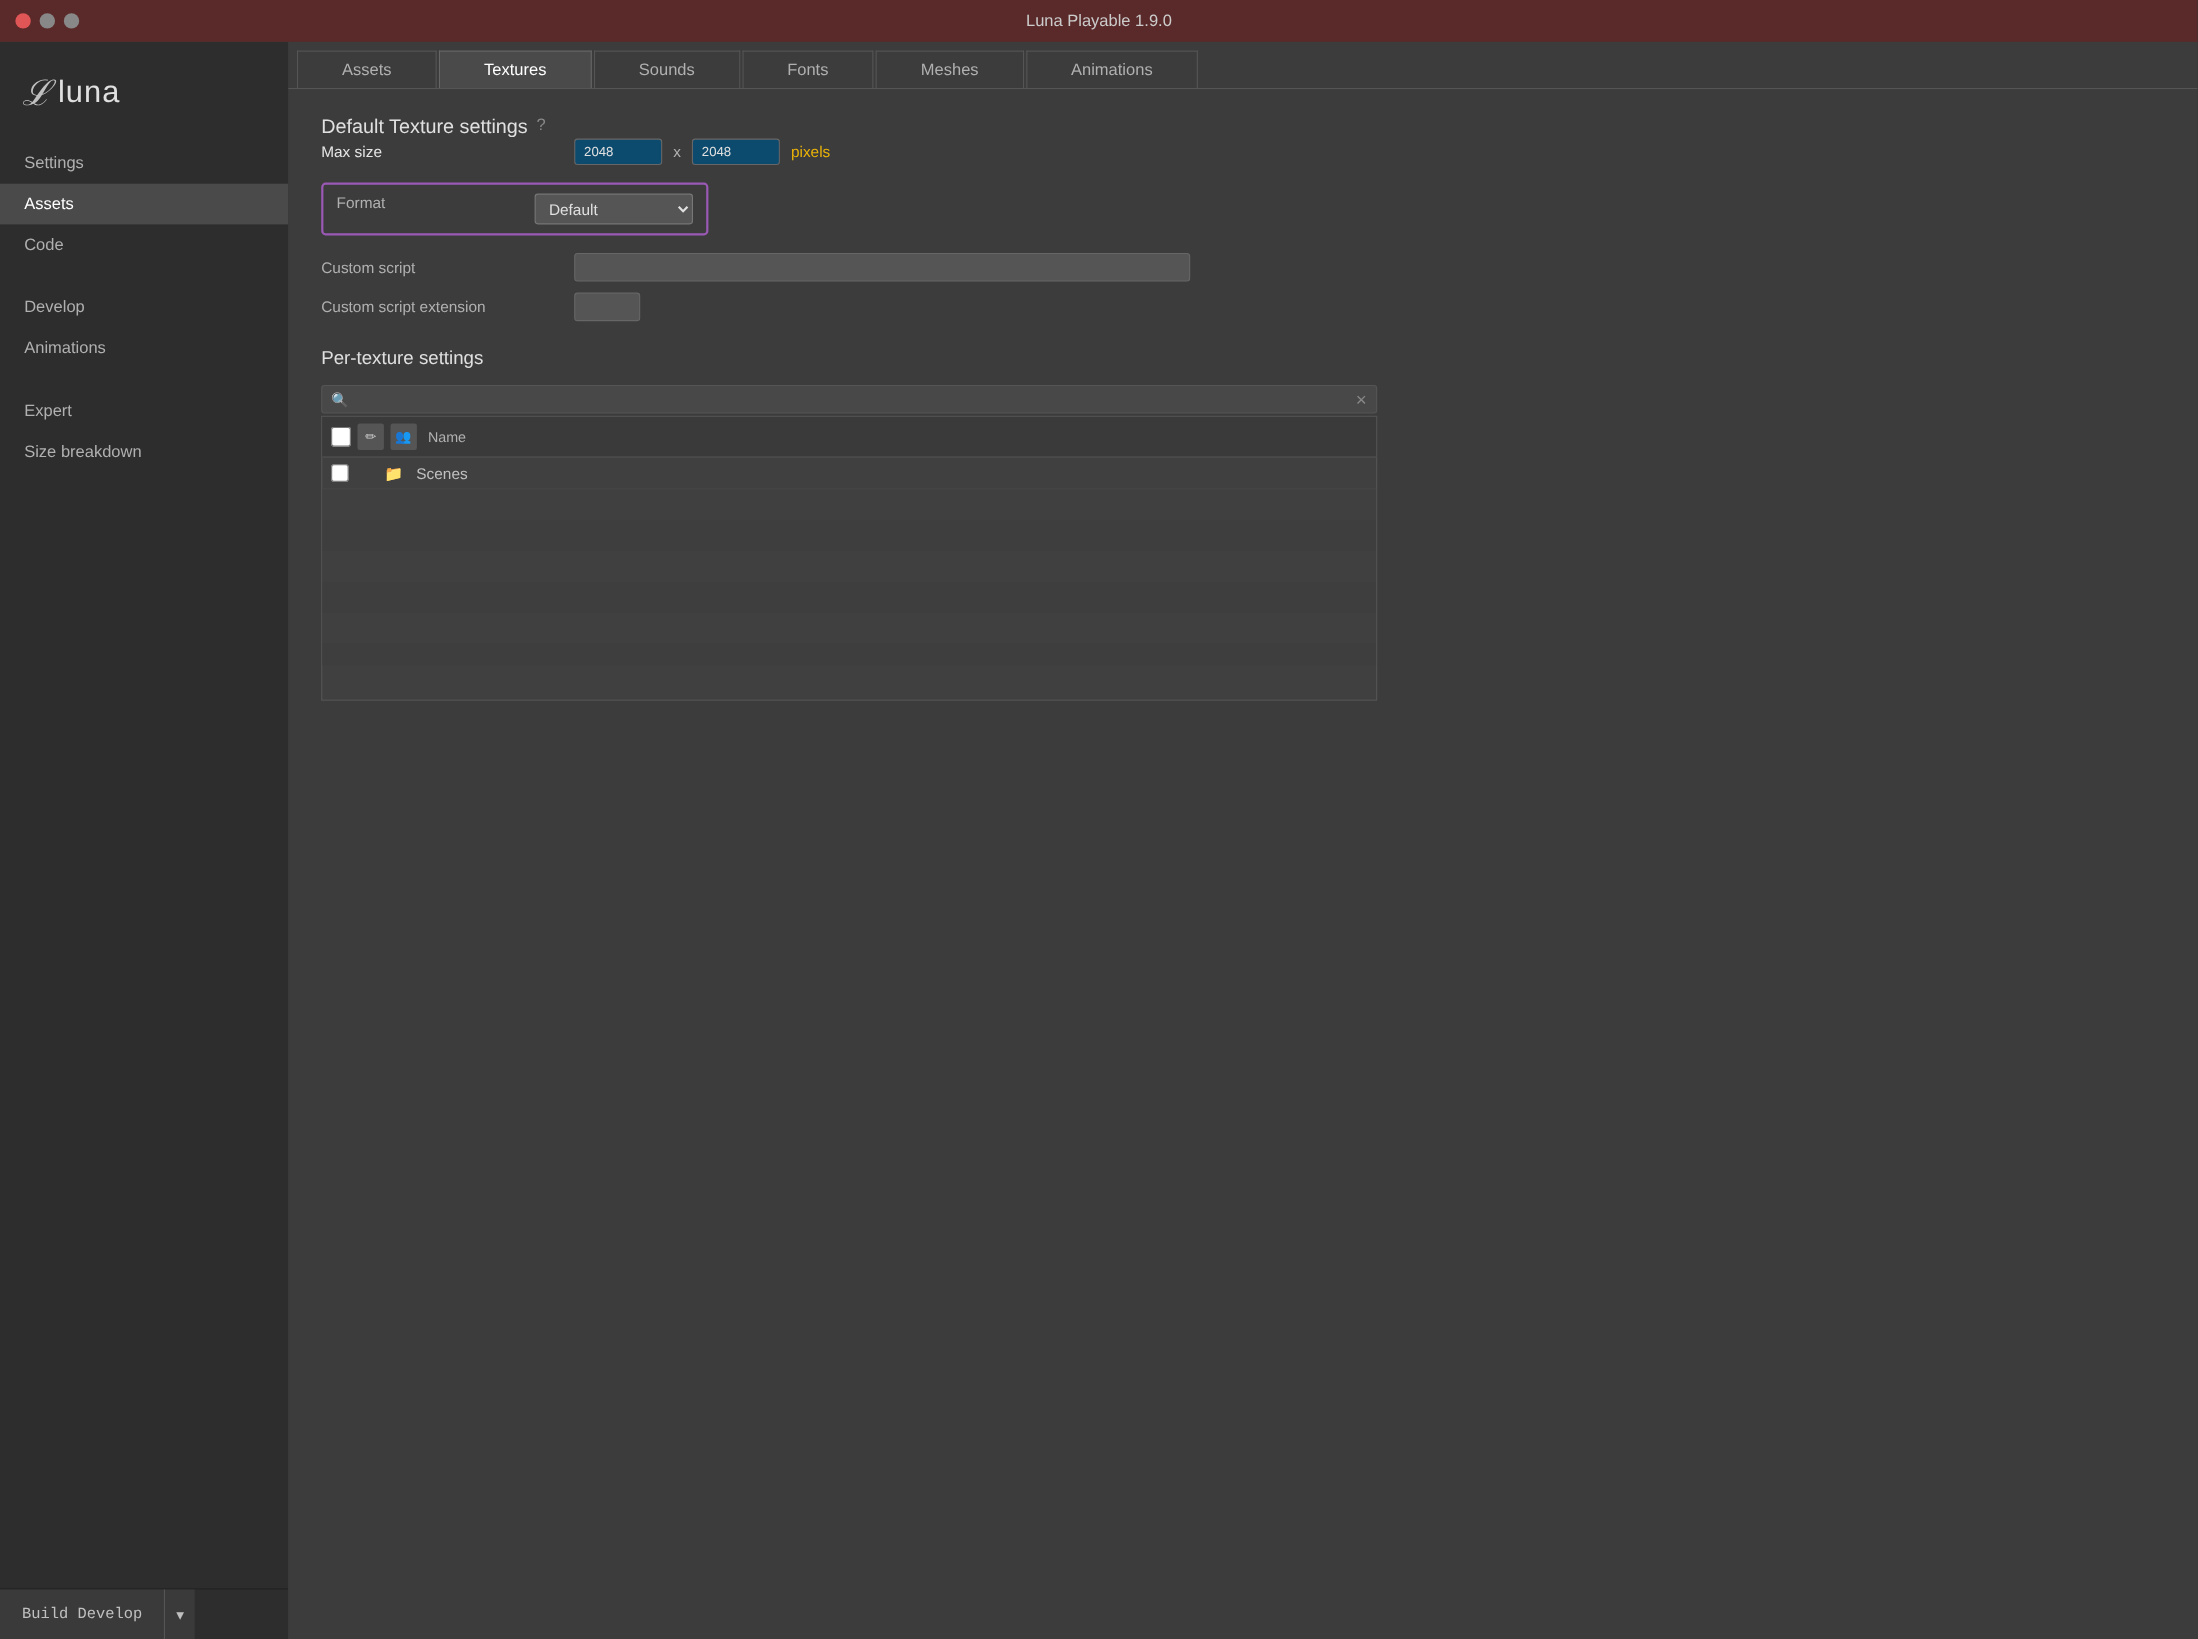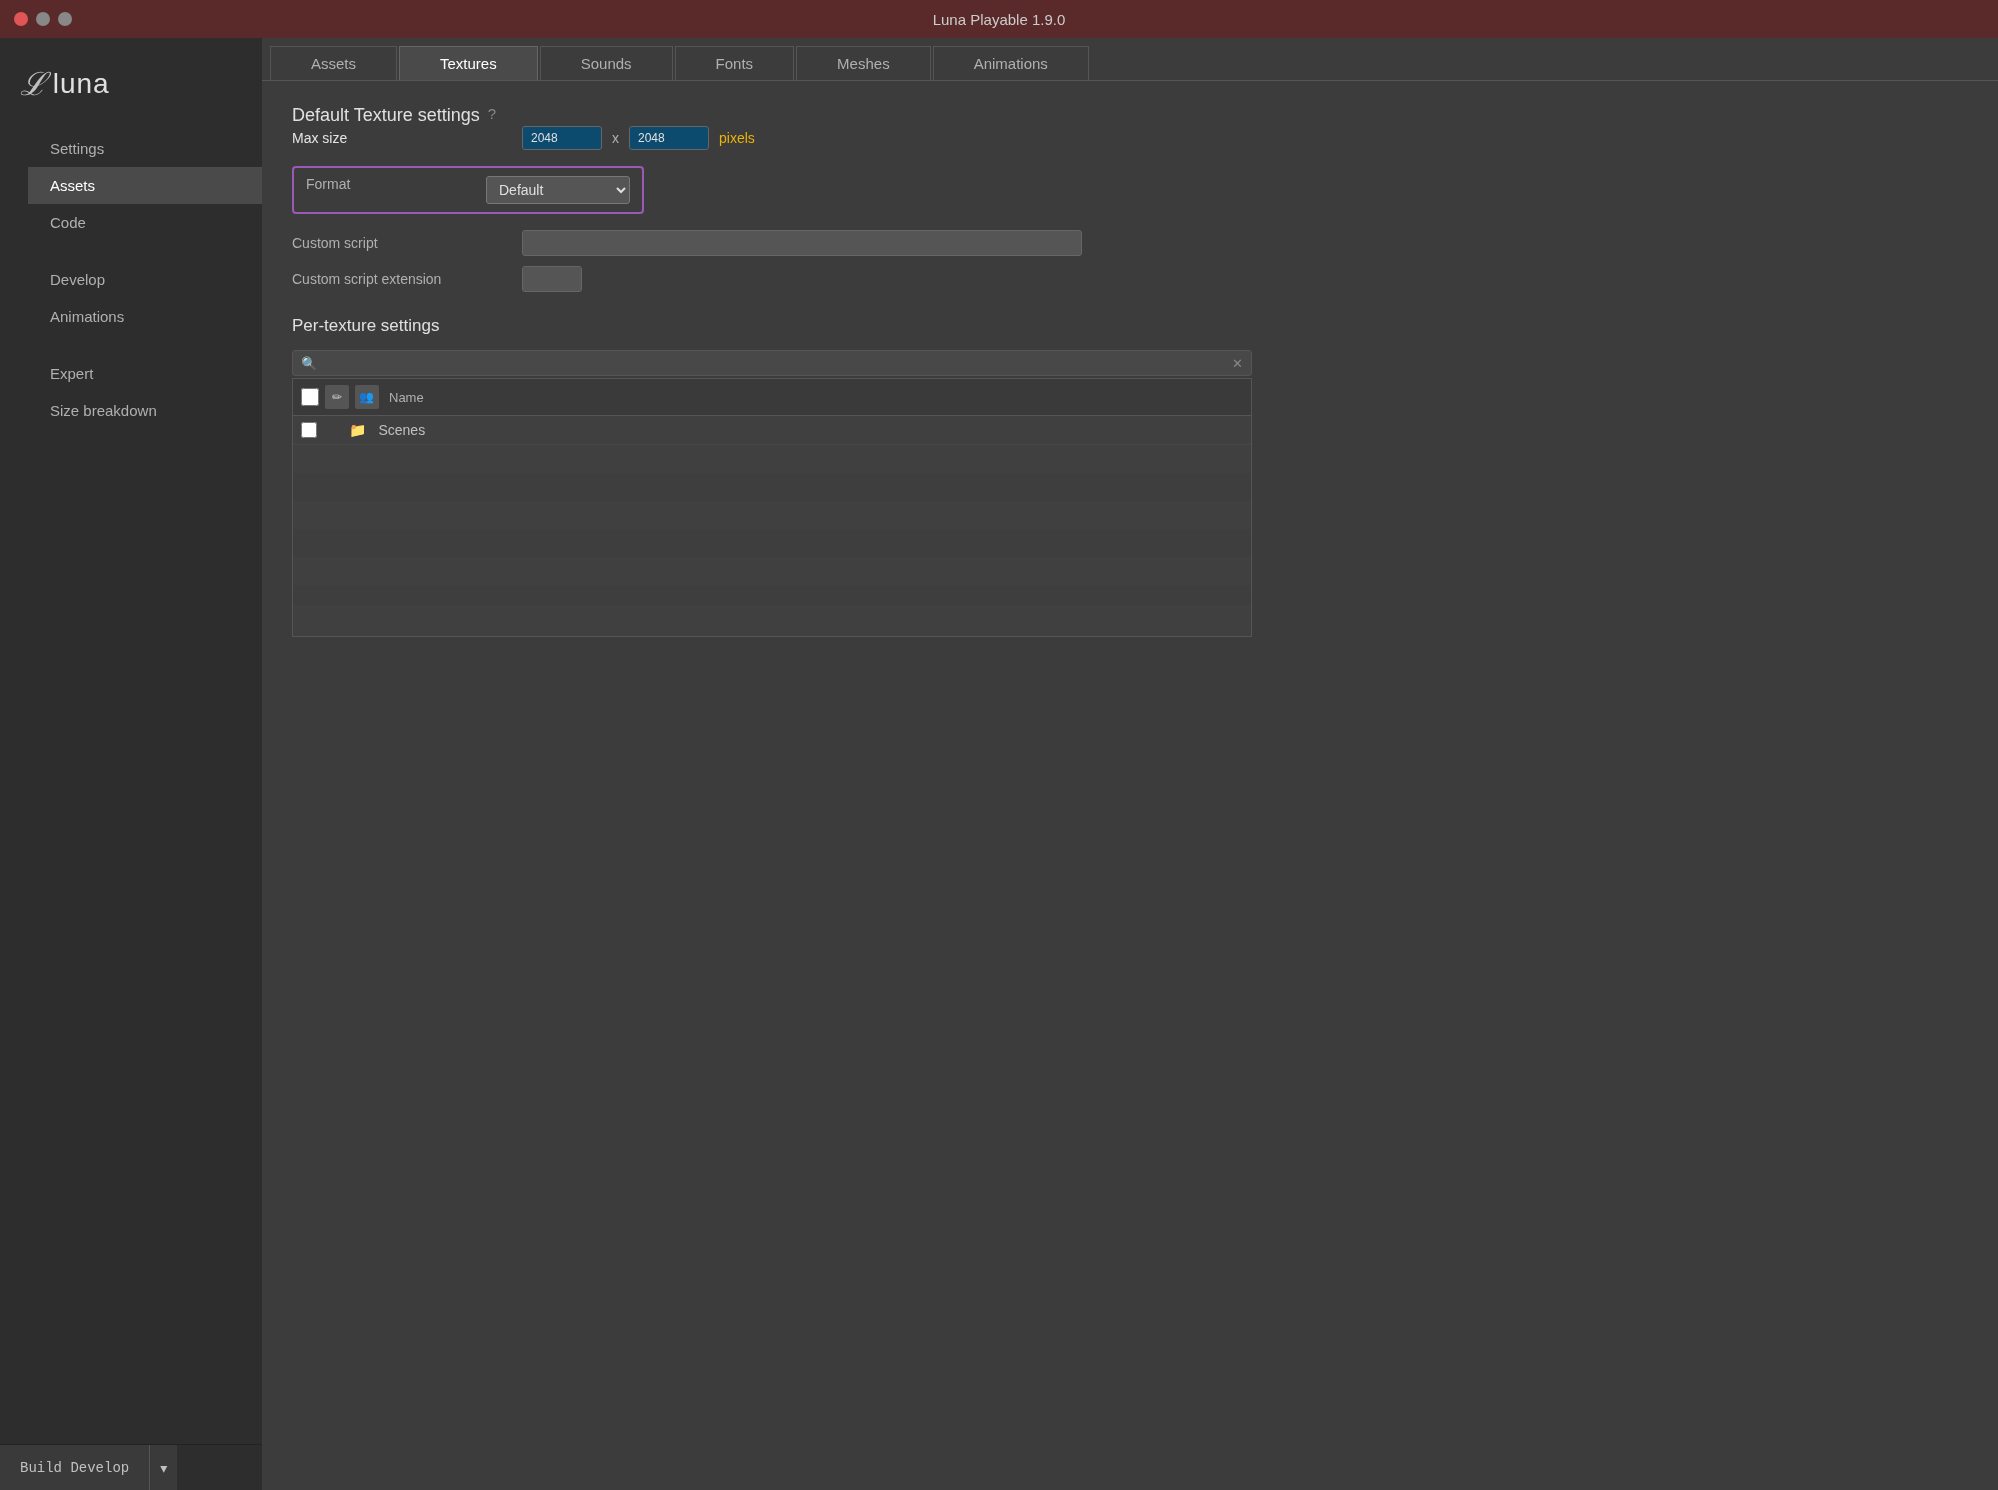--- a/index.html
+++ b/index.html
@@ -73,21 +73,20 @@
     .logo-text {
       color: #e0e0e0;
       font-size: 28px;
       font-weight: 300;
       letter-spacing: 1px;
     }
     .sidebar-nav {
       display: flex;
       flex-direction: column;
       flex: 1;
-      padding-left: 28px;
     }
     .sidebar-item {
       padding: 10px 22px;
       color: #b0b0b0;
       font-size: 15px;
       cursor: pointer;
       border-radius: 0;
     }
     .sidebar-item.active {
       background: #4a4a4a;

